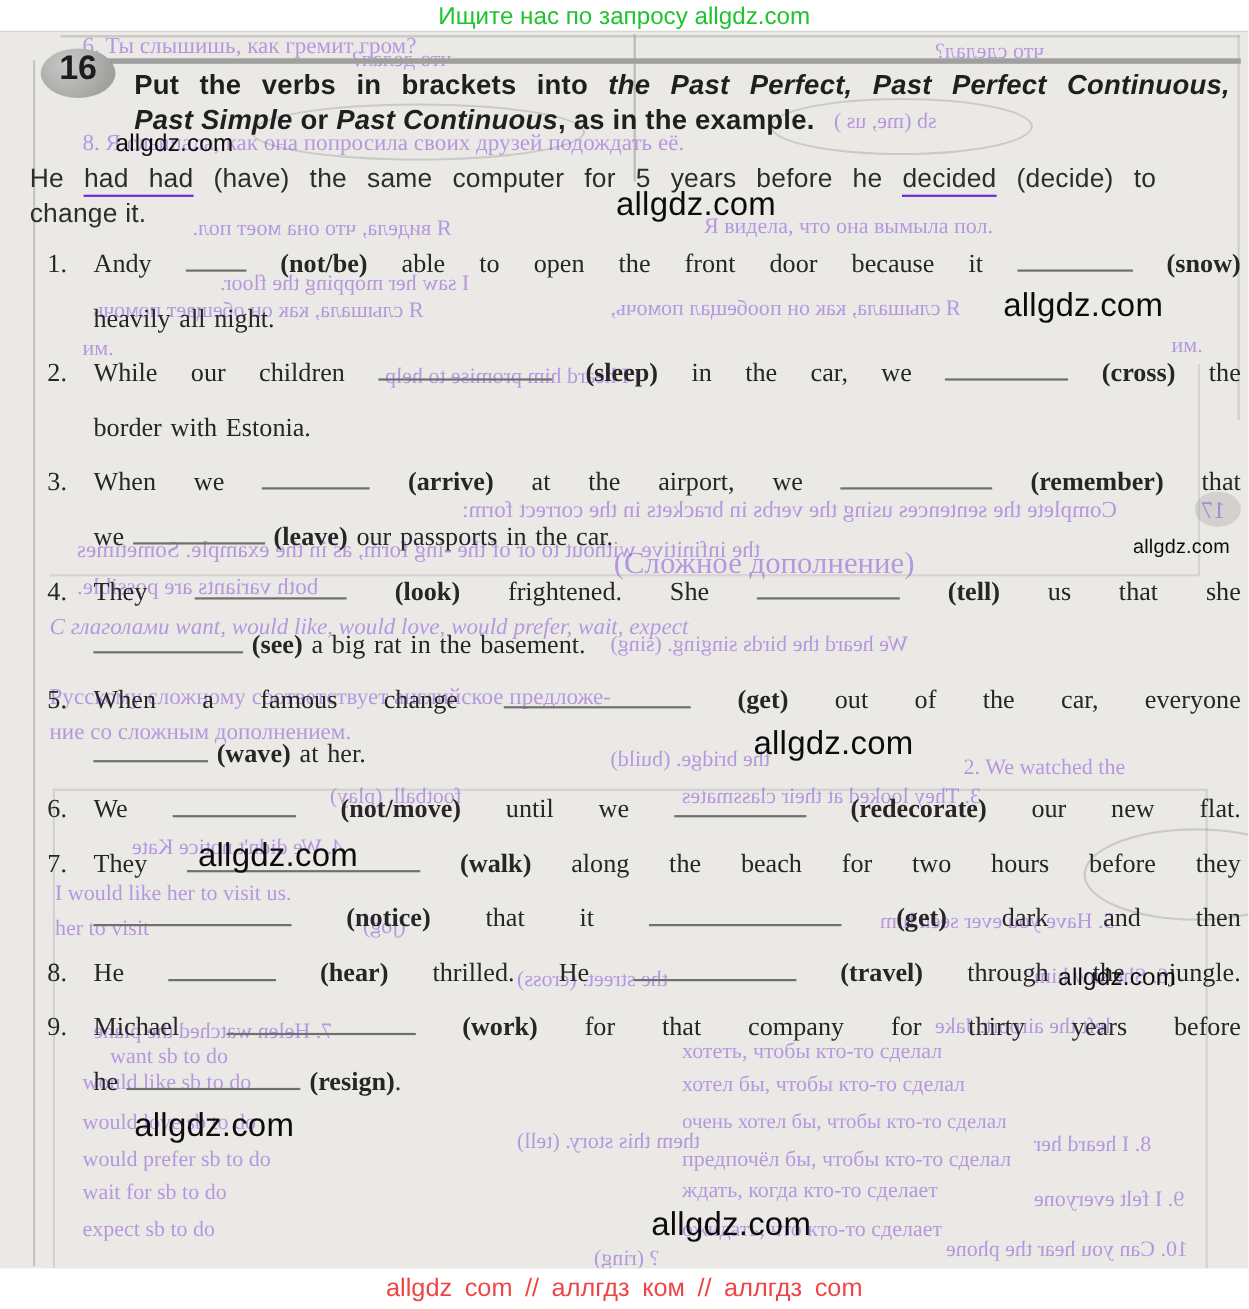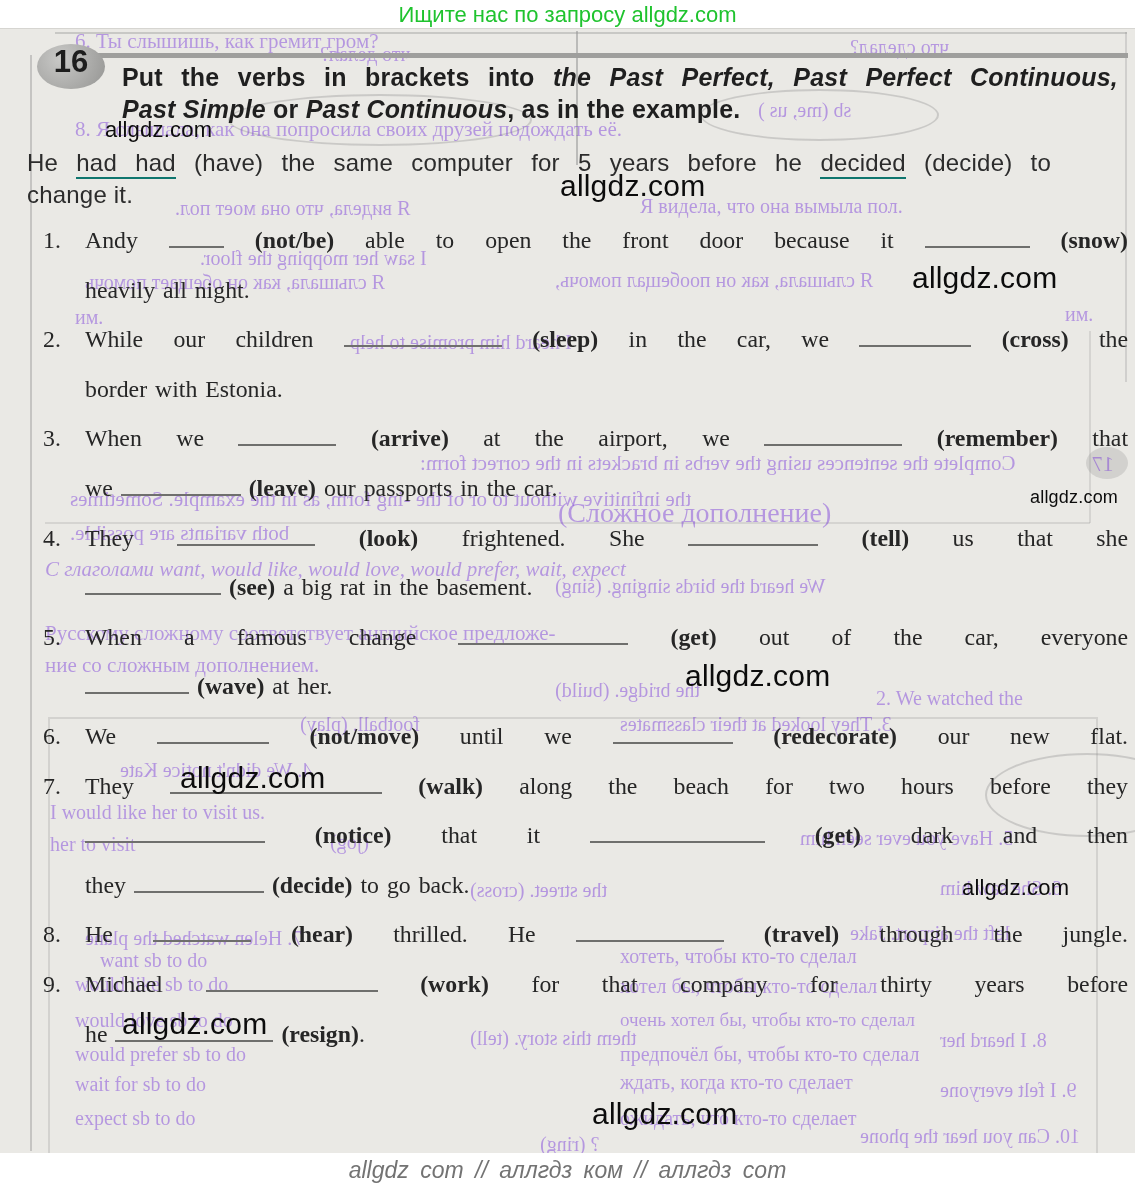--- a/index.html
+++ b/index.html
@@ -22,21 +22,21 @@
   .title{position:absolute;left:122px;top:33px;width:996px;
          font-family:"Liberation Sans",sans-serif;font-weight:bold;font-size:25px;
          line-height:31.5px;color:#1f1f1f;letter-spacing:.2px;}
   .title .fill{text-align:justify;text-align-last:justify;white-space:nowrap;}
   .title .it{font-style:italic;}
   
   .example{position:absolute;left:27px;top:118px;width:1024px;
            font-family:"Liberation Sans",sans-serif;font-size:24px;line-height:31.5px;
            color:#2c2c2c;letter-spacing:.2px;}
   .example .fill{text-align:justify;text-align-last:justify;white-space:nowrap;}
-  .example .ul{border-bottom:2px solid #0f766e;padding-bottom:1px;}
+  .example .ul{border-bottom:2px solid #6d28d9;padding-bottom:1px;}
   
   .items{position:absolute;left:85px;top:187px;width:1043px;font-size:23.8px;color:#262626;
          word-spacing:2px;}
   .line{position:relative;height:49.6px;line-height:49.6px;white-space:nowrap;text-align:left;}
   .line.fill{text-align:justify;text-align-last:justify;}
   .num{position:absolute;left:-42px;}
   .num.wide{left:-54px;}
   .b{font-weight:bold;}
   .blank{display:inline-block;height:1em;border-bottom:2px solid #6f6f6d;vertical-align:baseline;}
   
@@ -161,21 +161,20 @@
         <div>
           <div class="line fill"><span class="num">5.</span><span>When a famous change </span><span class="blank" style="width: 170px;"></span><span> </span><span class="b">(get)</span><span> out of the car, everyone</span></div>
           <div class="line"><span class="blank" style="width: 104px;"></span><span> </span><span class="b">(wave)</span><span> at her.</span></div>
         </div>
         <div>
           <div class="line fill"><span class="num">6.</span><span>We </span><span class="blank" style="width: 112px;"></span><span> </span><span class="b">(not/move)</span><span> until we </span><span class="blank" style="width: 120px;"></span><span> </span><span class="b">(redecorate)</span><span> our new flat.</span></div>
         </div>
         <div>
           <div class="line fill"><span class="num">7.</span><span>They </span><span class="blank" style="width: 212px;"></span><span> </span><span class="b">(walk)</span><span> along the beach for two hours before they</span></div>
           <div class="line fill"><span class="blank" style="width: 180px;"></span><span> </span><span class="b">(notice)</span><span> that it </span><span class="blank" style="width: 175px;"></span><span> </span><span class="b">(get)</span><span> dark and then</span></div>
-          <div class="line"><span>they </span><span class="blank" style="width: 130px;"></span><span> </span><span class="b">(decide)</span><span> to go back.</span></div>
         </div>
         <div>
           <div class="line fill"><span class="num">8.</span><span>He </span><span class="blank" style="width: 98px;"></span><span> </span><span class="b">(hear)</span><span> thrilled. He </span><span class="blank" style="width: 148px;"></span><span> </span><span class="b">(travel)</span><span> through the jungle.</span></div>
         </div>
         <div>
           <div class="line fill"><span class="num">9.</span><span>Michael </span><span class="blank" style="width: 172px;"></span><span> </span><span class="b">(work)</span><span> for that company for thirty years before</span></div>
           <div class="line"><span>he </span><span class="blank" style="width: 158px;"></span><span> </span><span class="b">(resign)</span><span>.</span></div>
         </div>
         <div>
         </div>
@@ -188,15 +187,15 @@
         <span class="wm" style="left: 1030px; top: 458px; font-size: 18px;">allgdz.com</span>
         <span class="wm" style="left: 685px; top: 630px; font-size: 30px;">allgdz.com</span>
         <span class="wm" style="left: 180px; top: 732px; font-size: 30px;">allgdz.com</span>
         <span class="wm" style="left: 962px; top: 846px; font-size: 22px;">allgdz.com</span>
         <span class="wm" style="left: 122px; top: 978px; font-size: 30px;">allgdz.com</span>
         <span class="wm" style="left: 592px; top: 1068px; font-size: 30px;">allgdz.com</span>
       </div>
 
   </div>
 
-  <div class="footer" style="color: #737373; font-style: italic;">allgdz com // аллгдз ком // аллгдз com</div>
+  <div class="footer" style="color: #ef4444;">allgdz com // аллгдз ком // аллгдз com</div>
 
 </div>
 
 </body></html>

